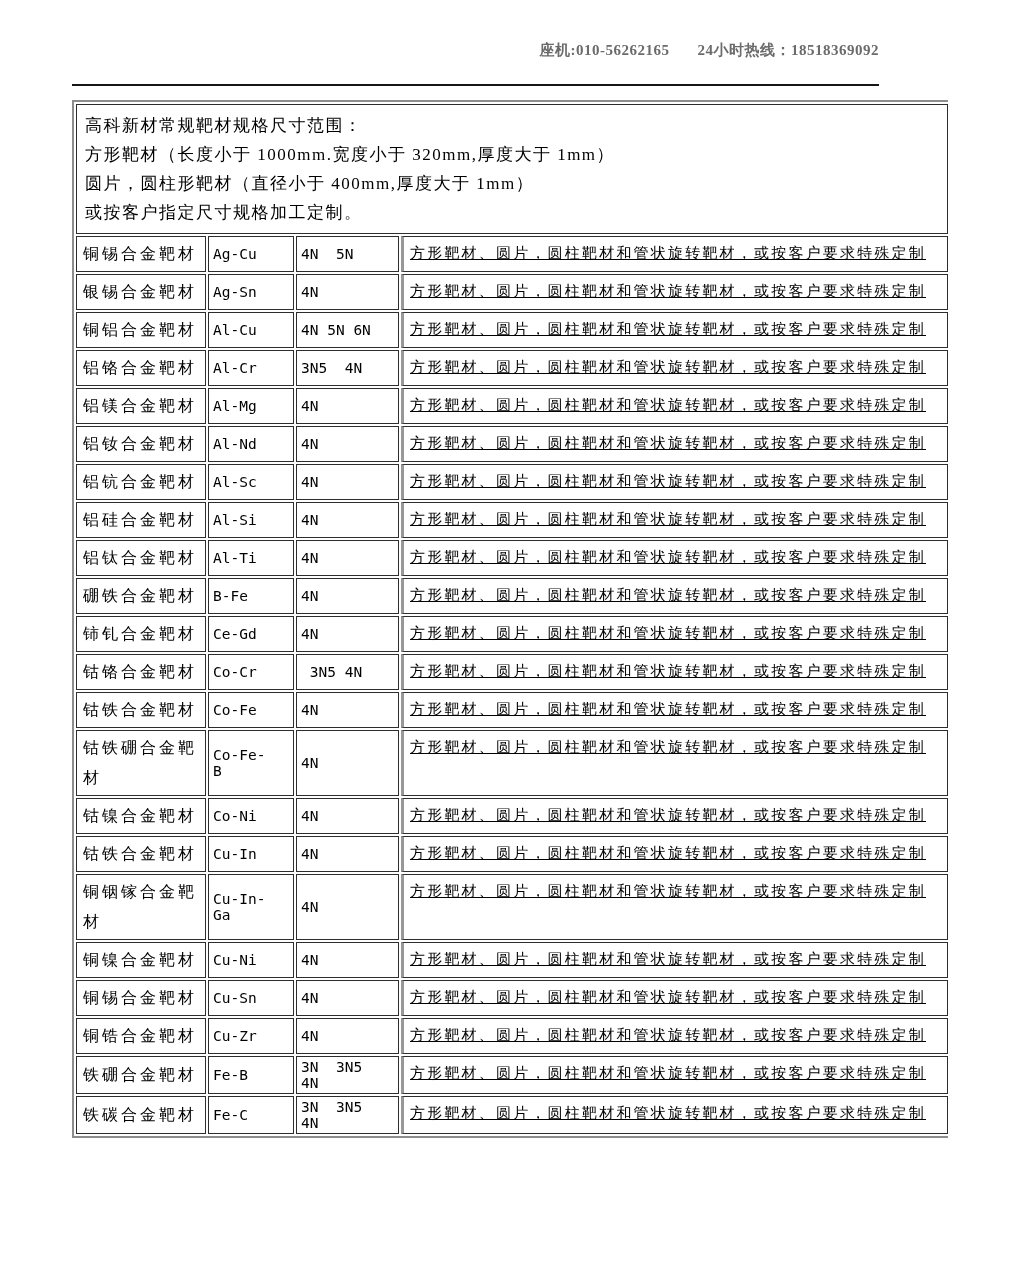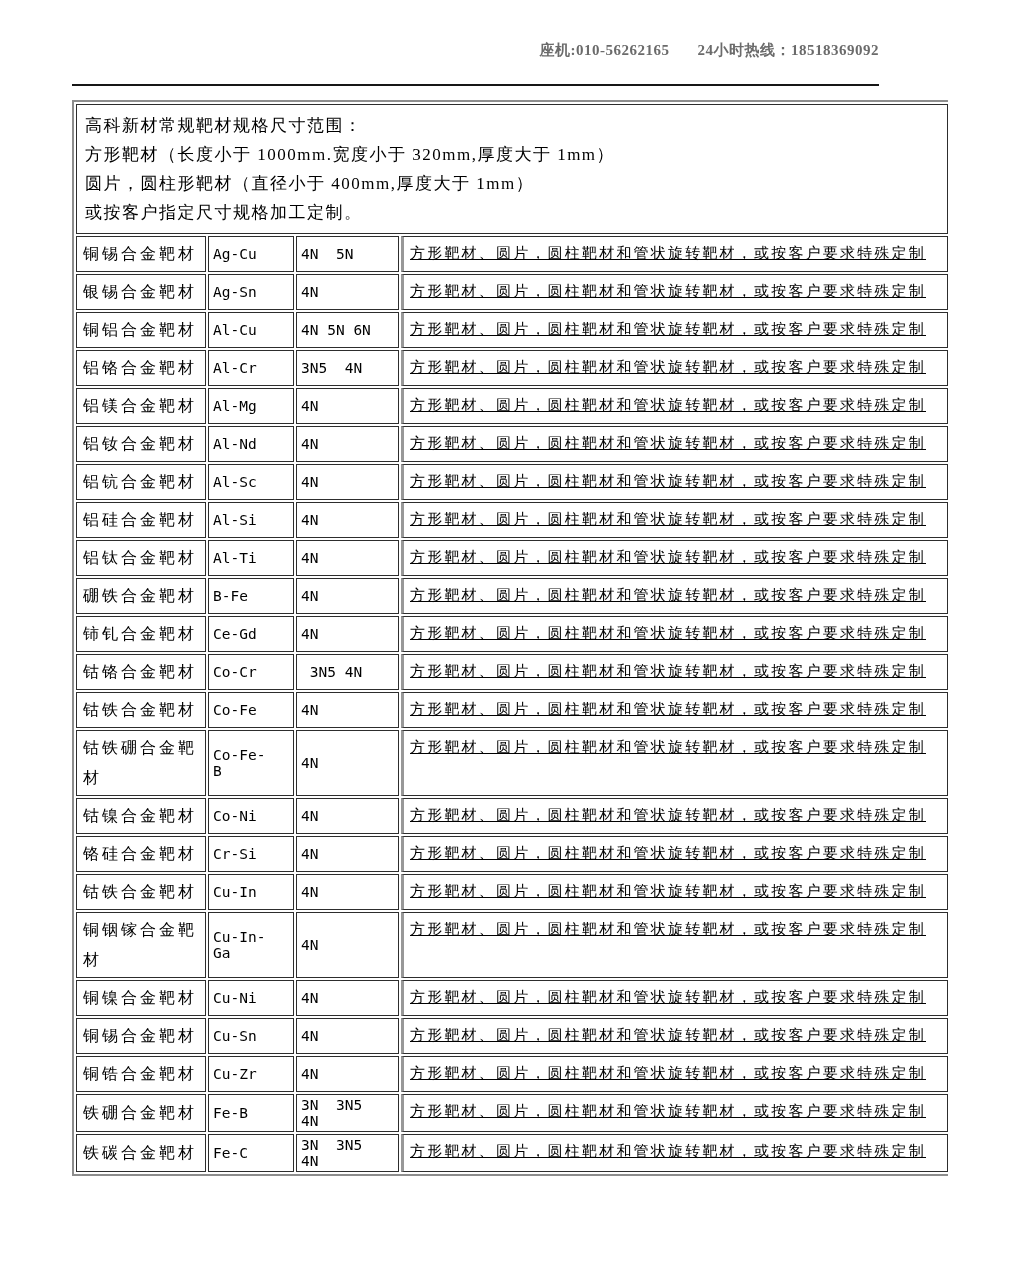--- a/index.html
+++ b/index.html
@@ -198,26 +198,20 @@
     <td class="pur-cell">4N</td>
     <td class="spec-cell">方形靶材、圆片，圆柱靶材和管状旋转靶材，或按客户要求特殊定制</td>
   </tr>
         <tr class="data">
     <td class="name-cell">钴镍合金靶材</td>
     <td class="sym-cell">Co-Ni</td>
     <td class="pur-cell">4N</td>
     <td class="spec-cell">方形靶材、圆片，圆柱靶材和管状旋转靶材，或按客户要求特殊定制</td>
   </tr>
         <tr class="data">
-    <td class="name-cell">铬硅合金靶材</td>
-    <td class="sym-cell">Cr-Si</td>
-    <td class="pur-cell">4N</td>
-    <td class="spec-cell">方形靶材、圆片，圆柱靶材和管状旋转靶材，或按客户要求特殊定制</td>
-  </tr>
-        <tr class="data">
     <td class="name-cell">钴铁合金靶材</td>
     <td class="sym-cell">Cu-In</td>
     <td class="pur-cell">4N</td>
     <td class="spec-cell">方形靶材、圆片，圆柱靶材和管状旋转靶材，或按客户要求特殊定制</td>
   </tr>
         <tr class="data">
     <td class="name-cell">铜铟镓合金靶材</td>
     <td class="sym-cell">Cu-In-Ga</td>
     <td class="pur-cell">4N</td>
     <td class="spec-cell">方形靶材、圆片，圆柱靶材和管状旋转靶材，或按客户要求特殊定制</td>

